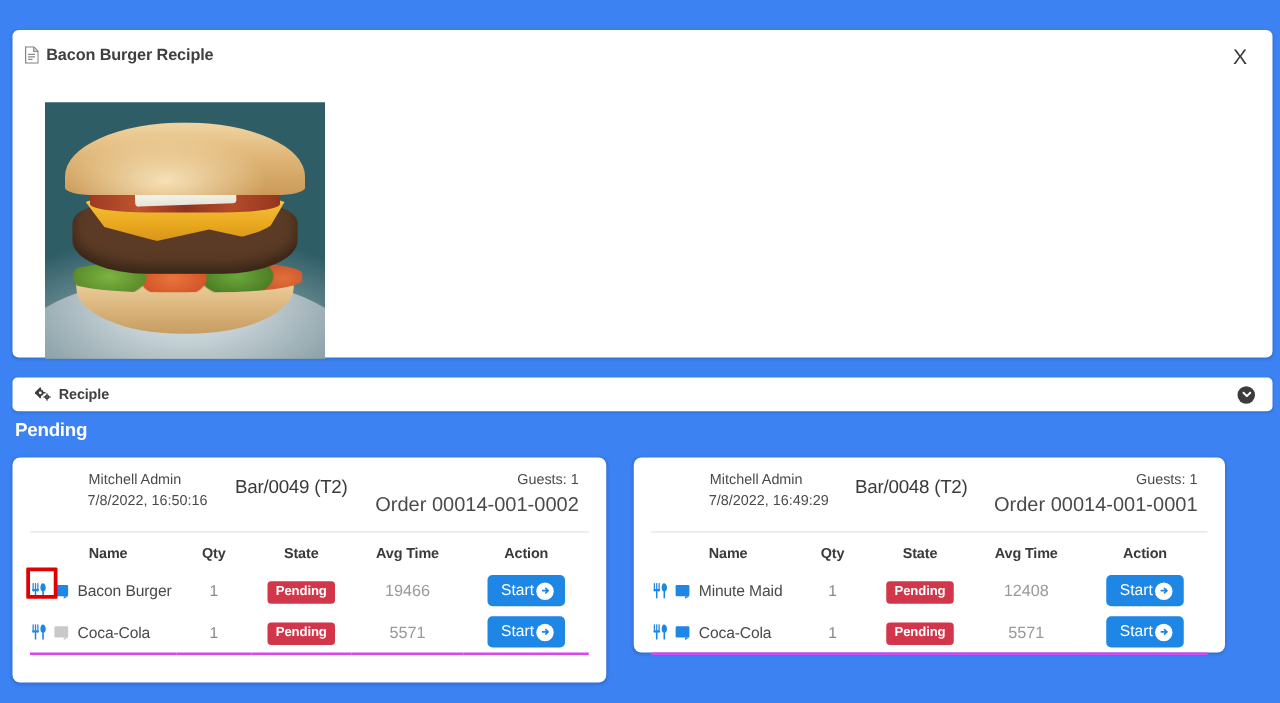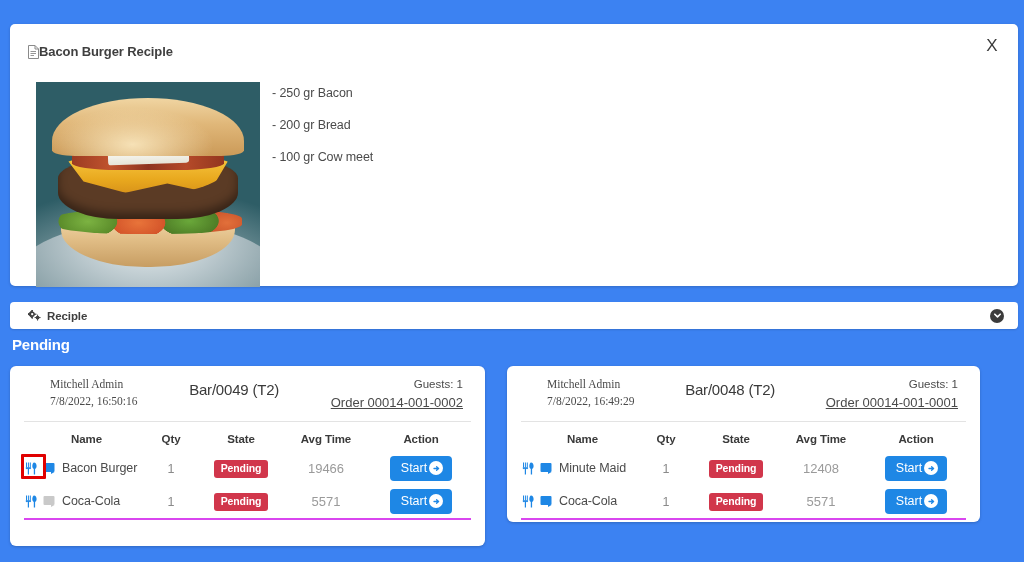--- a/index.html
+++ b/index.html
@@ -30,30 +30,29 @@
     top: 24px;
     width: 1008px;
     height: 262px;
     background: #ffffff;
     border-radius: 5px;
     box-shadow: 0 1px 3px rgba(0,0,0,0.18);
   }
 
   .recipe-title {
     position: absolute;
-    left: 18px;
+    left: 10px;
     top: 12px;
     font-size: 13px;
     font-weight: bold;
     color: #3f3f3f;
     letter-spacing: -0.1px;
     display: flex;
     align-items: center;
-    gap: 0;
-    margin-top: 8px;
+    gap: 6px;
   }
 
   .doc-icon {
     display: inline-block;
     width: 11px;
     height: 14px;
     position: relative;
     flex: 0 0 auto;
   }
   .doc-icon svg { display: block; }
@@ -241,29 +240,29 @@
   #card-1 { left: 507px; top: 366px; width: 473px; height: 156px; }
 
   .card-head {
     display: flex;
     align-items: flex-start;
     justify-content: space-between;
     padding: 10px 8px 8px 8px;
     border-bottom: 1px solid #e3e3e3;
   }
   .ch-col { display: flex; flex-direction: column; }
-  .ch-left  { align-items: flex-start; flex: 0 0 auto; padding-left: 18px; font-family: Liberation Serif, serif;}
+  .ch-left  { align-items: center; flex: 0 0 auto; padding-left: 18px;}
   .ch-mid   { align-items: center; flex: 1 1 auto; justify-content: center; padding-top: 5px;}
   .ch-right { align-items: flex-end; flex: 0 0 auto; }
 
   .ch-name  { font-size: 11.5px; color: #4a4a4a; line-height: 1.5; }
-  .ch-date  { font-size: 11.5px; color: #4a4a4a; line-height: 1.5; }
+  .ch-date  { font-size: 11.5px; color: #4a4a4a; line-height: 1.5; margin-left: 20px; }
   .ch-table { font-size: 15px; color: #3a3a3a; font-weight: normal; letter-spacing: -0.2px; }
   .ch-guests{ font-size: 11.5px; color: #4a4a4a; line-height: 1.5; }
-  .ch-order { font-size: 13px; color: #4a4a4a; line-height: 1.5; text-decoration: underline; }
+  .ch-order { font-size: 16px; color: #4a4a4a; line-height: 1.5; }
 
   table.lines {
     width: 100%;
     border-collapse: collapse;
     margin-top: 2px;
   }
   table.lines th {
     font-size: 11.5px;
     font-weight: bold;
     color: #3a3a3a;
@@ -369,25 +368,20 @@
       <div class="ph-plate"></div>
       <div class="ph-bunbot"></div>
       <div class="ph-veg"></div>
       <div class="ph-patty"></div>
       <div class="ph-cheese"></div>
       <div class="ph-bacon"></div>
       <div class="ph-onion"></div>
       <div class="ph-buntop"></div>
     </div>
 
-    <div class="ingredients">
-      <div class="ingredient-line">- 250 gr Bacon</div>
-      <div class="ingredient-line">- 200 gr Bread</div>
-      <div class="ingredient-line">- 100 gr Cow meet</div>
-    </div>
   </div>
 
   <div class="options-bar">
     <div class="options-label">
       <span>
         <svg class="cogs-icon" width="13" height="11" viewBox="0 0 13 11">
           <g fill="#3f3f3f">
             <circle cx="4.2" cy="4.2" r="2.6"></circle>
             <circle cx="4.2" cy="4.2" r="1.1" fill="#ffffff"></circle>
             <rect x="3.6" y="0" width="1.2" height="8.4"></rect>

